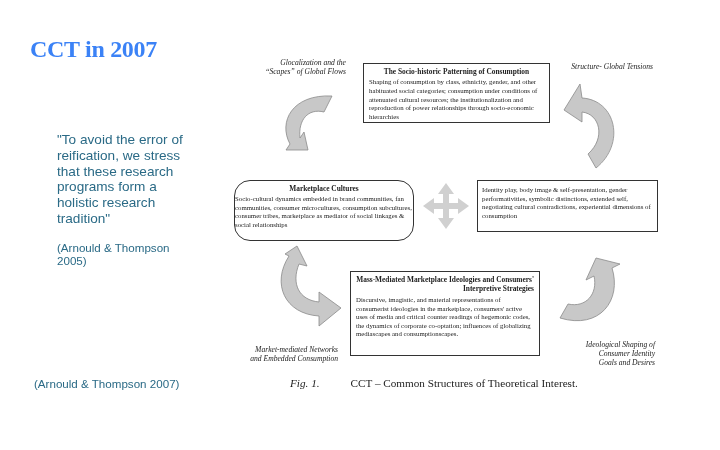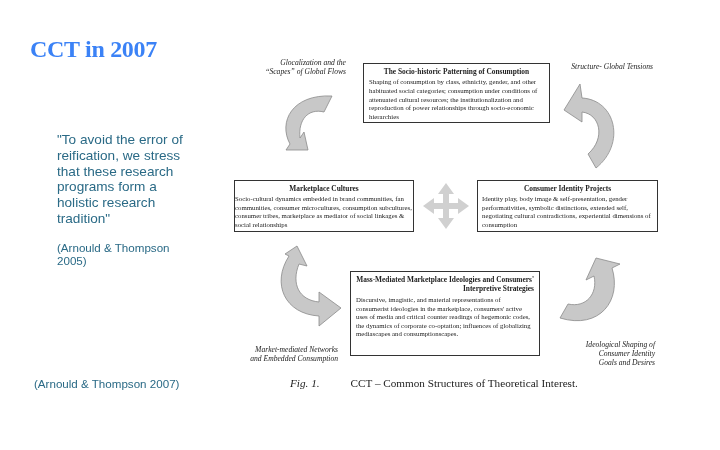--- a/index.html
+++ b/index.html
@@ -73,27 +73,26 @@
     <div>Ideological Shaping of</div>
     <div>Consumer Identity</div>
     <div>Goals and Desires</div>
   </div>
 
   <div class="box" style="left:350px; top:63px; width:187px; height:60px; padding:3px 5px;margin-left:13px;">
     <div class="bt">The Socio-historic Patterning of Consumption</div>
     <div class="bb" style="line-height:8.8px; margin-top:2px;">Shaping of consumption by class, ethnicity, gender, and other habituated social categories; consumption under conditions of attenuated cultural resources; the institutionalization and reproduction of power relationships through socio-economic hierarchies</div>
   </div>
 
-  <div class="box" style="left:234px; top:180px; width:180px; height:52px; padding:3px 0;">
+  <div class="box" style="left:234px; top:180px; width:180px; height:61px; padding:3px 0;border-radius:16px;">
     <div class="bt">Marketplace Cultures</div>
     <div class="bb" style="line-height:8.6px; margin-top:2px;">Socio-cultural dynamics embedded in brand communities, fan communities, consumer microcultures, consumption subcultures, consumer tribes, marketplace as mediator of social linkages &amp; social relationships</div>
   </div>
 
   <div class="box" style="left:477px; top:180px; width:181px; height:52px; padding:3px 4px;">
-    <div class="bt">Consumer Identity Projects</div>
     <div class="bb" style="line-height:8.6px; margin-top:2px;">Identity play, body image &amp; self-presentation, gender performativities, symbolic distinctions, extended self, negotiating cultural contradictions, experiential dimensions of consumption</div>
   </div>
 
   <div class="box" style="left:350px; top:271px; width:190px; height:85px; padding:3px 5px;">
     <div class="bt left">Mass-Mediated Marketplace Ideologies and Consumers' Interpretive Strategies</div>
     <div class="bb" style="line-height:8.6px; margin-top:3px;">Discursive, imagistic, and material representations of consumerist ideologies in the marketplace, consumers' active uses of media and critical counter readings of hegemonic codes, the dynamics of corporate co-optation; influences of globalizing mediascapes and consumptionscapes.</div>
   </div>
 
   <svg class="arrow" style="left:272px; top:88px;" width="70" height="70" viewBox="0 0 70 70">
     <path d="M60 8 L52 24 C36 20 26 32 28 50 L32 44 L36 62 L14 62 L18 56 C6 34 20 6 60 8 Z" fill="#c8c8c8" stroke="#8a8a8a" stroke-width="0.8"></path>

